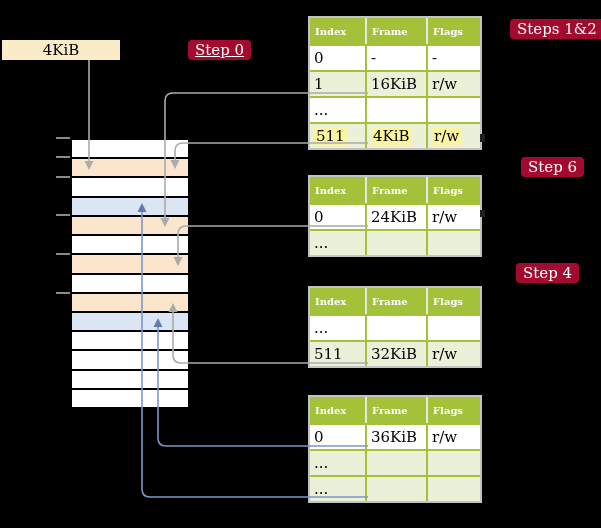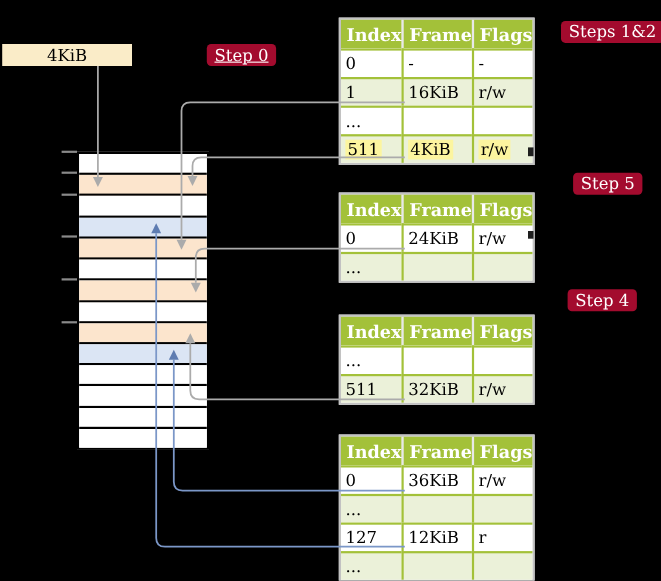--- a/index.html
+++ b/index.html
@@ -22,21 +22,21 @@
   .mrow:last-child{border-bottom:none;}
   .mrow.table{background:#fce5cd;}
   .mrow.mapped{background:#dbe5f4;}
   .mrow.free{background:#fff;}
   .tick{position:absolute;left:56px;width:14px;height:2px;background:#8a8a8a;}
   
   .ptable{position:absolute;left:308px;border-collapse:separate;border-spacing:0;
           background:#fff;border:2px solid #c2c2c2;table-layout:fixed;}
   .t1{top:16px;} .t2{top:175px;} .t3{top:286px;} .t4{top:395px;}
   .ptable th{background:#a3c139;color:#fff;font-weight:bold;text-align:left;
-             font-size:16px;height:26px;padding:0 0 0 5px;border-left:2px solid #e8e8e8;}
+             font-size:10px;height:26px;padding:0 0 0 5px;border-left:2px solid #e8e8e8;}
   .ptable th:first-child{border-left:none;}
   .ptable td{font-size:15px;height:24px;padding:0 0 0 4px;border-top:2px solid #a3c139;
              border-left:2px solid #a3c139;background:#fff;overflow:hidden;}
   .ptable td:first-child{border-left:none;}
   .ptable tr.alt td{background:#ebf1d9;}
   .hl{background:#fcf59f;padding:0 2px;}
   
   #arrows{position:absolute;left:0;top:0;pointer-events:none;}
   
   .mark{position:absolute;background:#1f1f1f;}
@@ -45,21 +45,21 @@
 </style>
 </head>
 <body>
 
 <div id="stage">
 
   <div class="legend">4KiB</div>
 
   <div class="badge b-step0">Step 0</div>
   <div class="badge b-steps12">Steps 1&amp;2</div>
-  <div class="badge b-step3">Step 5</div>
+  <div class="badge b-step3">Step 6</div>
   <div class="badge b-step4">Step 4</div>
 
   <div class="memory">
       <div class="mrow free"></div>
       <div class="mrow table"></div>
       <div class="mrow free"></div>
       <div class="mrow mapped"></div>
       <div class="mrow table"></div>
       <div class="mrow free"></div>
       <div class="mrow table"></div>
@@ -176,25 +176,20 @@
       <tbody>
         <tr>
           <td>0</td>
           <td>36KiB</td>
           <td>r/w</td>
         </tr>
         <tr class="alt">
           <td>...</td>
           <td></td>
           <td></td>
-        </tr>
-        <tr>
-          <td>127</td>
-          <td>12KiB</td>
-          <td>r</td>
         </tr>
         <tr class="alt">
           <td>...</td>
           <td></td>
           <td></td>
         </tr>
       </tbody>
     </table>
 
   <div class="mark mark1"></div>

